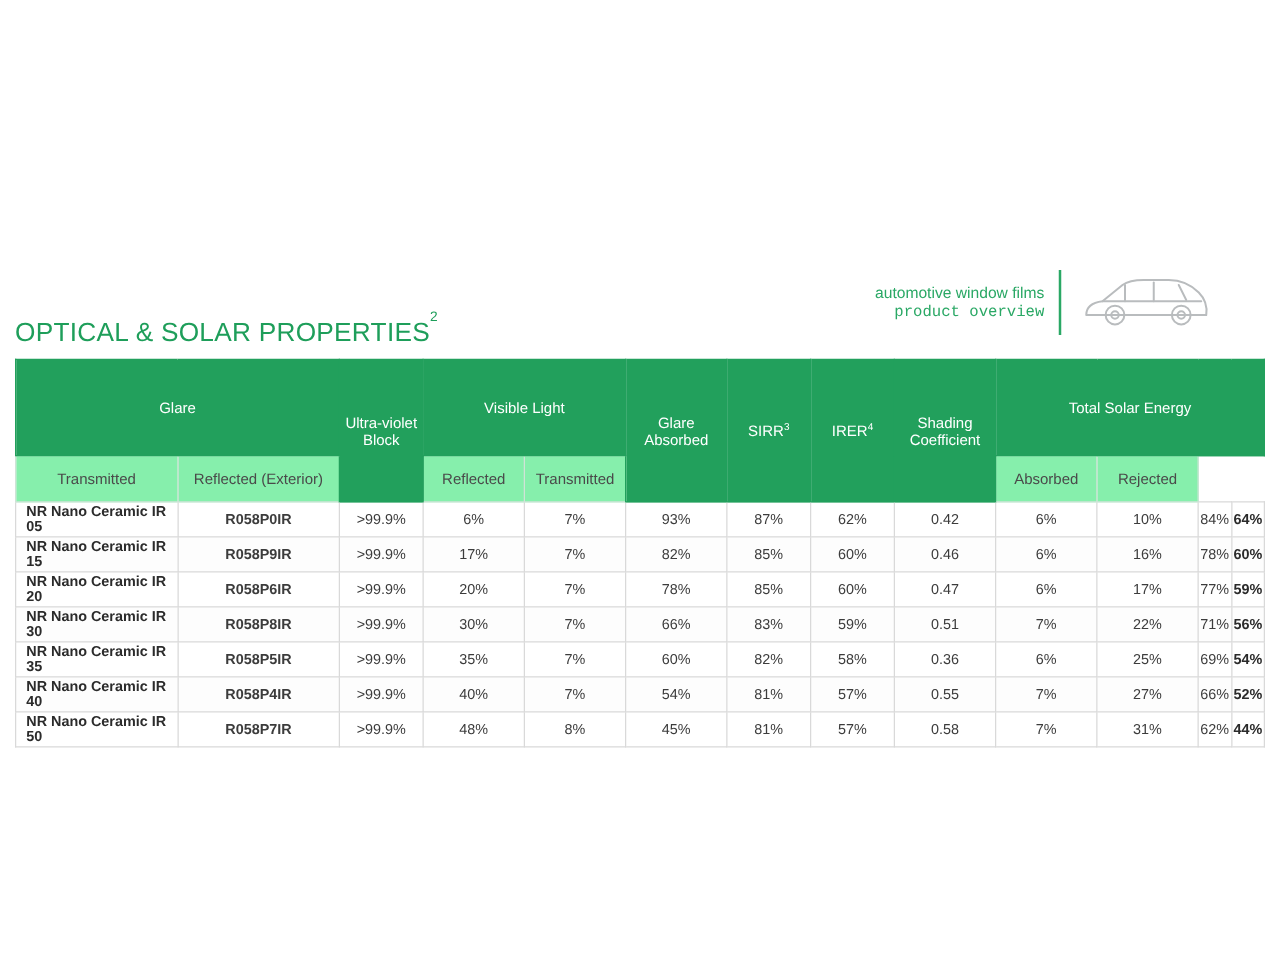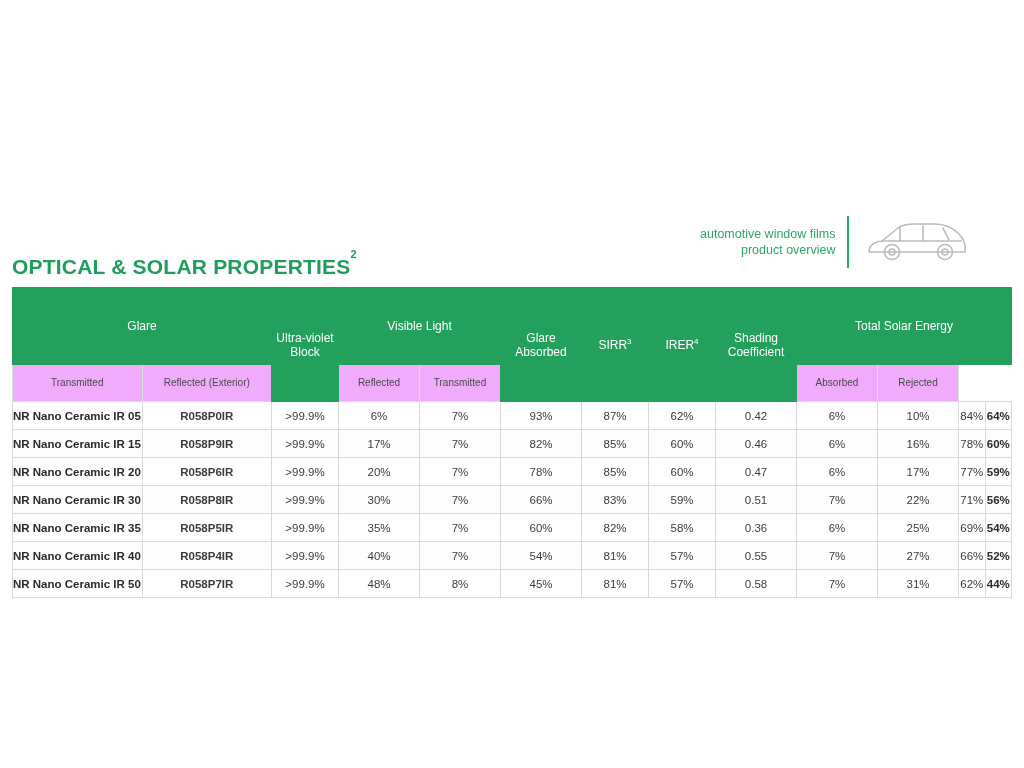--- a/index.html
+++ b/index.html
@@ -30,40 +30,40 @@
     height: 56px;
   }
   .brand-text {
     text-align: right;
     color: #2aa865;
     font-size: 12.5px;
     line-height: 16px;
     padding-right: 12px;
   }
   .brand-text .line1 { white-space: nowrap; }
-  .brand-text .line2 { white-space: nowrap; }
+  .brand-text .line2 { white-space: nowrap; font-family: Liberation Mono, monospace; }
   .brand-divider {
     width: 2px;
     height: 52px;
     background: #2aa865;
     margin-right: 16px;
   }
   .car-icon {
     width: 104px;
     height: 46px;
     display: block;
   }
 
   
   .page-title {
     position: absolute;
     left: 12px;
     top: 255px;
     font-size: 21px;
-    font-weight: bold;
+    font-weight: normal;
     color: #1e9e5a;
     letter-spacing: 0.2px;
   }
   .page-title sup {
     font-size: 11px;
     top: -0.7em;
     position: relative;
   }
 
   
@@ -93,39 +93,40 @@
     border-color: #22a05c;
     padding: 2px 4px;
   }
   thead tr.band1 th.tall {
     height: 72px;
   }
   thead tr.band1 th sup { font-size: 8px; }
 
   
   thead tr.band2 th {
-    background: #f0abfc;
+    background: #86efac;
     color: #4a4a4a;
     font-weight: normal;
-    font-size: 10px;
+    font-size: 12px;
     height: 32px;
     border-color: #cfe3d7;
     line-height: 12px;
     padding: 2px 3px;
   }
 
   tbody td {
     height: 27px;
     background: #ffffff;
     color: #3c3c3c;
     font-size: 11.5px;
     border-color: #dcdcdc;
   }
   tbody td.film {
     text-align: left;
+    padding-left: 8px;
     font-weight: bold;
     color: #2b2b2b;
     font-size: 11.5px;
   }
   tbody td.code {
     color: #3c3c3c;
     font-weight: bold;
   }
   tbody td.rejected {
     font-weight: bold;

